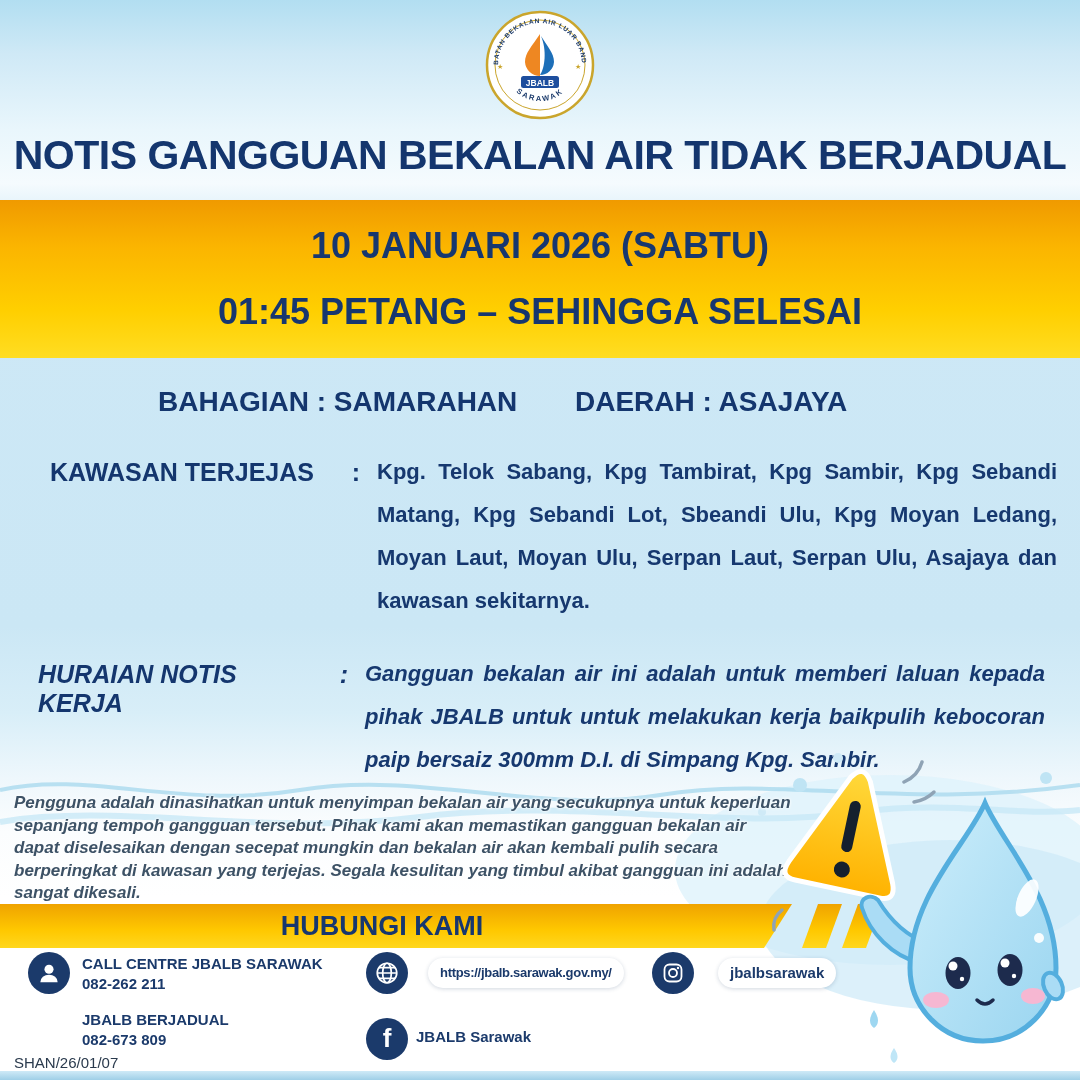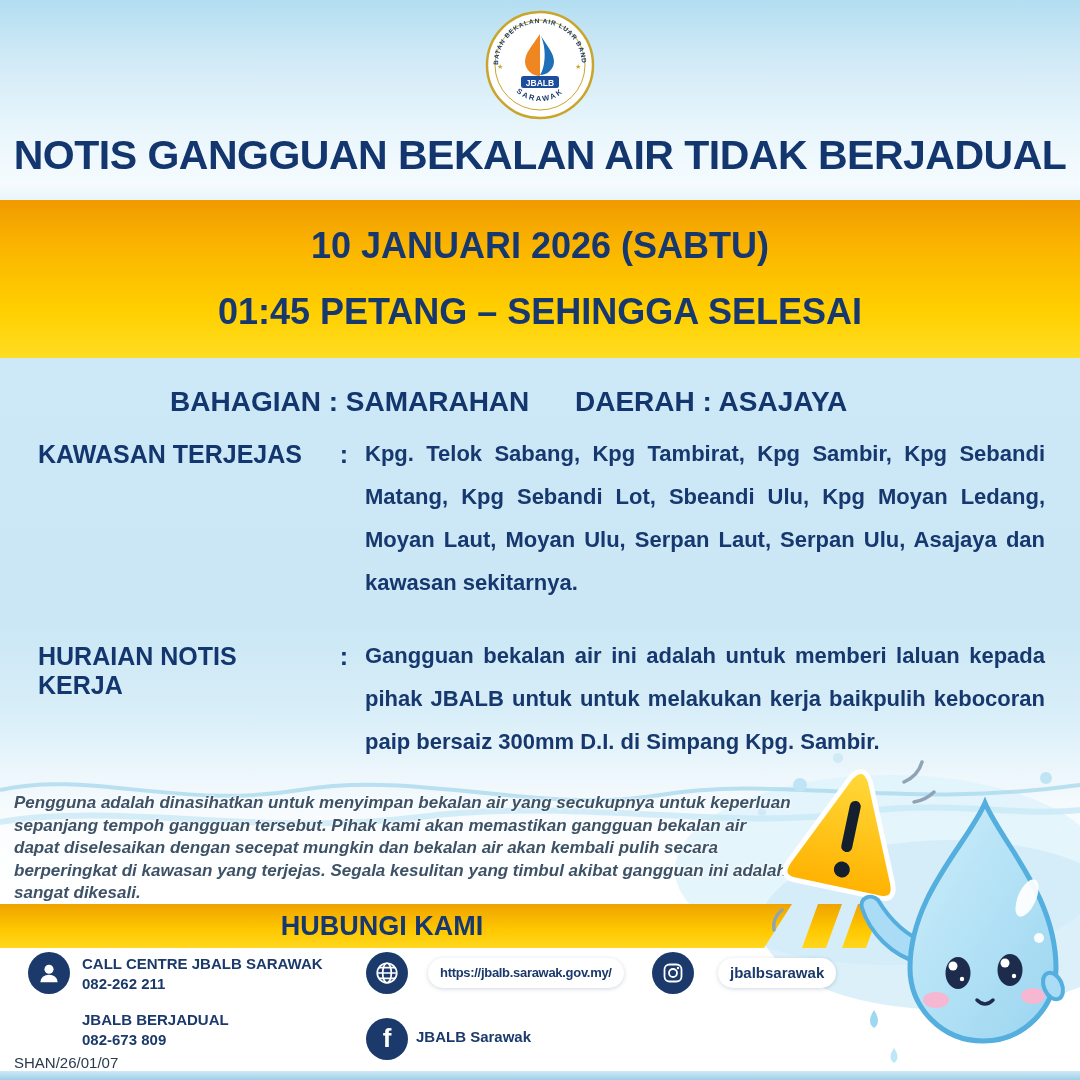--- a/index.html
+++ b/index.html
@@ -20,29 +20,29 @@
   }
   
   .banner {
     position:absolute; top:200px; left:0; width:1080px; height:158px;
     background:linear-gradient(180deg,#f09a00 0%,#fbb500 30%,#ffcf00 70%,#ffdd22 100%);
     display:flex; flex-direction:column; align-items:center; justify-content:center; gap:24px;
   }
   .banner-line { font-size:36px; font-weight:800; color:#17376f; }
   
   .loc { position:absolute; top:386px; font-size:28px; font-weight:800; color:#14366e; }
-  .loc-bahagian { left:170px; }
+  .loc-bahagian { left:158px; }
   .loc-daerah  { left:575px; }
   
   .detail-row {
     position:absolute; left:38px; width:1007px;
     display:grid; grid-template-columns:285px 42px 1fr;
   }
-  .detail-kawasan { top:432px; }
-  .detail-huraian { top:634px; }
+  .detail-kawasan { top:450px;margin-left:12px; }
+  .detail-huraian { top:652px;font-style:italic; }
   .detail-label { font-size:25px; font-weight:800; color:#14366e; padding-top:8px; }
   .detail-colon { font-size:25px; font-weight:800; color:#14366e; padding-top:8px; text-align:center; }
   .detail-text  { font-size:22px; font-weight:700; color:#16386f; line-height:43px; text-align:justify; }
   
   .splash { position:absolute; left:0; top:690px; width:1080px; height:320px; z-index:1; }
   
   .advisory {
     position:absolute; left:14px; top:792px; width:782px; z-index:2;
     font-size:17px; font-style:italic; font-weight:700; color:#3d5266; line-height:22.5px;
     text-shadow:0 1px 3px rgba(255,255,255,.95), 0 -1px 3px rgba(255,255,255,.95);

